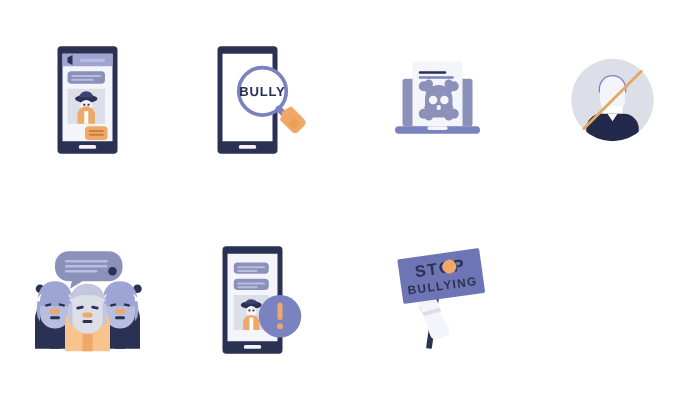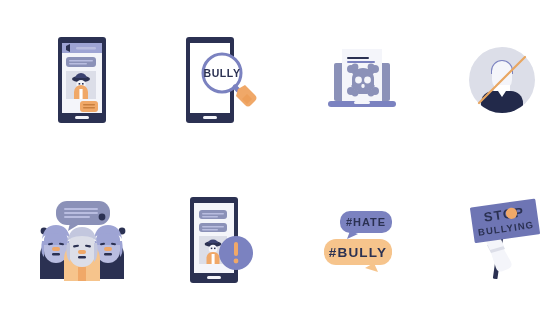--- a/index.html
+++ b/index.html
@@ -10,21 +10,21 @@
   }
   body {
     width: 560px;
     height: 320px;
     font-family: "Liberation Sans", sans-serif;
     overflow: hidden;
     position: relative;
   }
   .icon-grid {
     position: absolute;
-    left: 12px; top: 0;
+    left: 0; top: 0;
     width: 496px;
     height: 320px;
     display: grid;
     grid-template-columns: repeat(4, 140px);
     grid-template-rows: 160px 160px;
   }
   .icon-cell {
     position: relative;
     display: flex;
     align-items: center;
@@ -257,35 +257,20 @@
         <rect x="21" y="79" width="14" height="3" rx="1.5" fill="#f4f5fa"></rect>
       </g>
       <g>
         <circle cx="50" cy="56" r="17" fill="#7b82c0"></circle>
         <rect x="48" y="45" width="4" height="14" rx="2" fill="#f0a868"></rect>
         <circle cx="50" cy="64" r="2.4" fill="#f0a868"></circle>
       </g>
     </svg>
   </div>
 
-  <div class="icon-cell">
-    <span class="sr-label">Hashtag chat bubbles</span>
-    <svg width="92" height="70" viewBox="0 0 92 70">
-      <g>
-        <rect x="24" y="6" width="52" height="22" rx="10" fill="#7b82c0"></rect>
-        <path d="M34 26 l-3 8 l11 -5 z" fill="#7b82c0"></path>
-        <text x="50" y="21" text-anchor="middle" font-family="'Liberation Sans', sans-serif" font-size="11" font-weight="bold" fill="#2b3152" letter-spacing="1">#HATE</text>
-      </g>
-      <g>
-        <rect x="8" y="34" width="68" height="26" rx="12" fill="#f6c48c"></rect>
-        <path d="M58 58 l4 9 l-13 -4 z" fill="#f6c48c"></path>
-        <text x="42" y="52" text-anchor="middle" font-family="'Liberation Sans', sans-serif" font-size="13.5" font-weight="bold" fill="#2b3152" letter-spacing="1.2">#BULLY</text>
-      </g>
-    </svg>
-  </div>
 
   <div class="icon-cell">
     <span class="sr-label">Stop bullying protest sign</span>
     <svg width="92" height="86" viewBox="0 0 92 86">
       <g>
         <rect x="40" y="36" width="4.6" height="46" rx="1" fill="#2b3152" transform="rotate(8 42 59)"></rect>
       </g>
       <g>
         <path d="M33 50 l12 -3 l10 18 q2 5 -3 7 l-5 2 q-5 2 -7 -3 z" fill="#f4f5fa"></path>
         <path d="M31 48 l14 -4 l4 8 l-14 4 z" fill="#dcdee8"></path>

